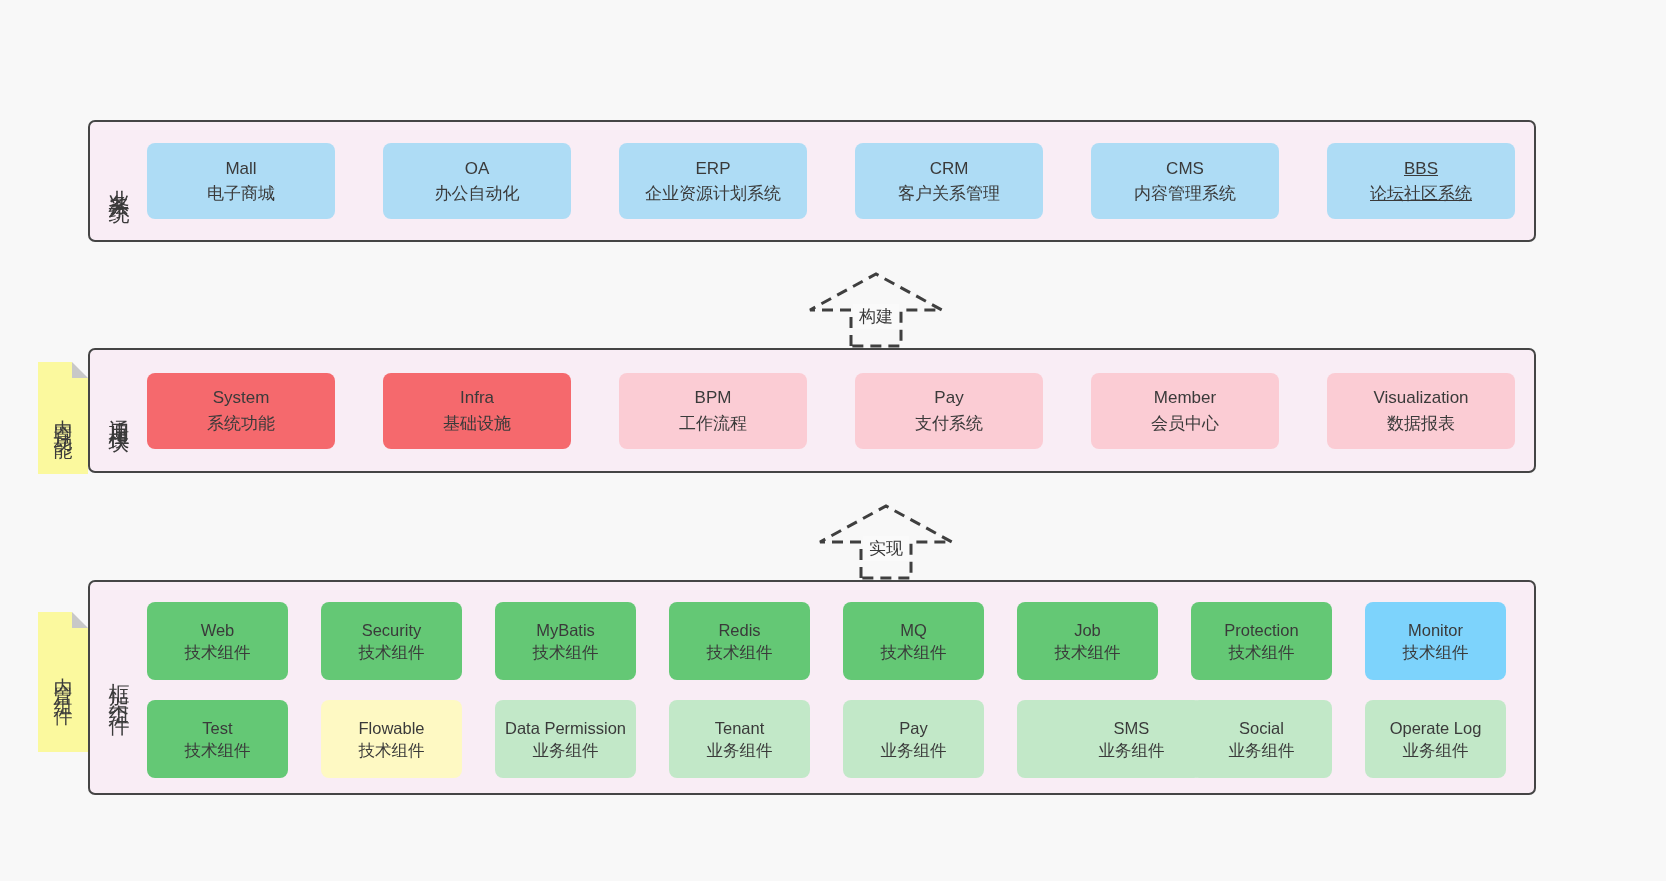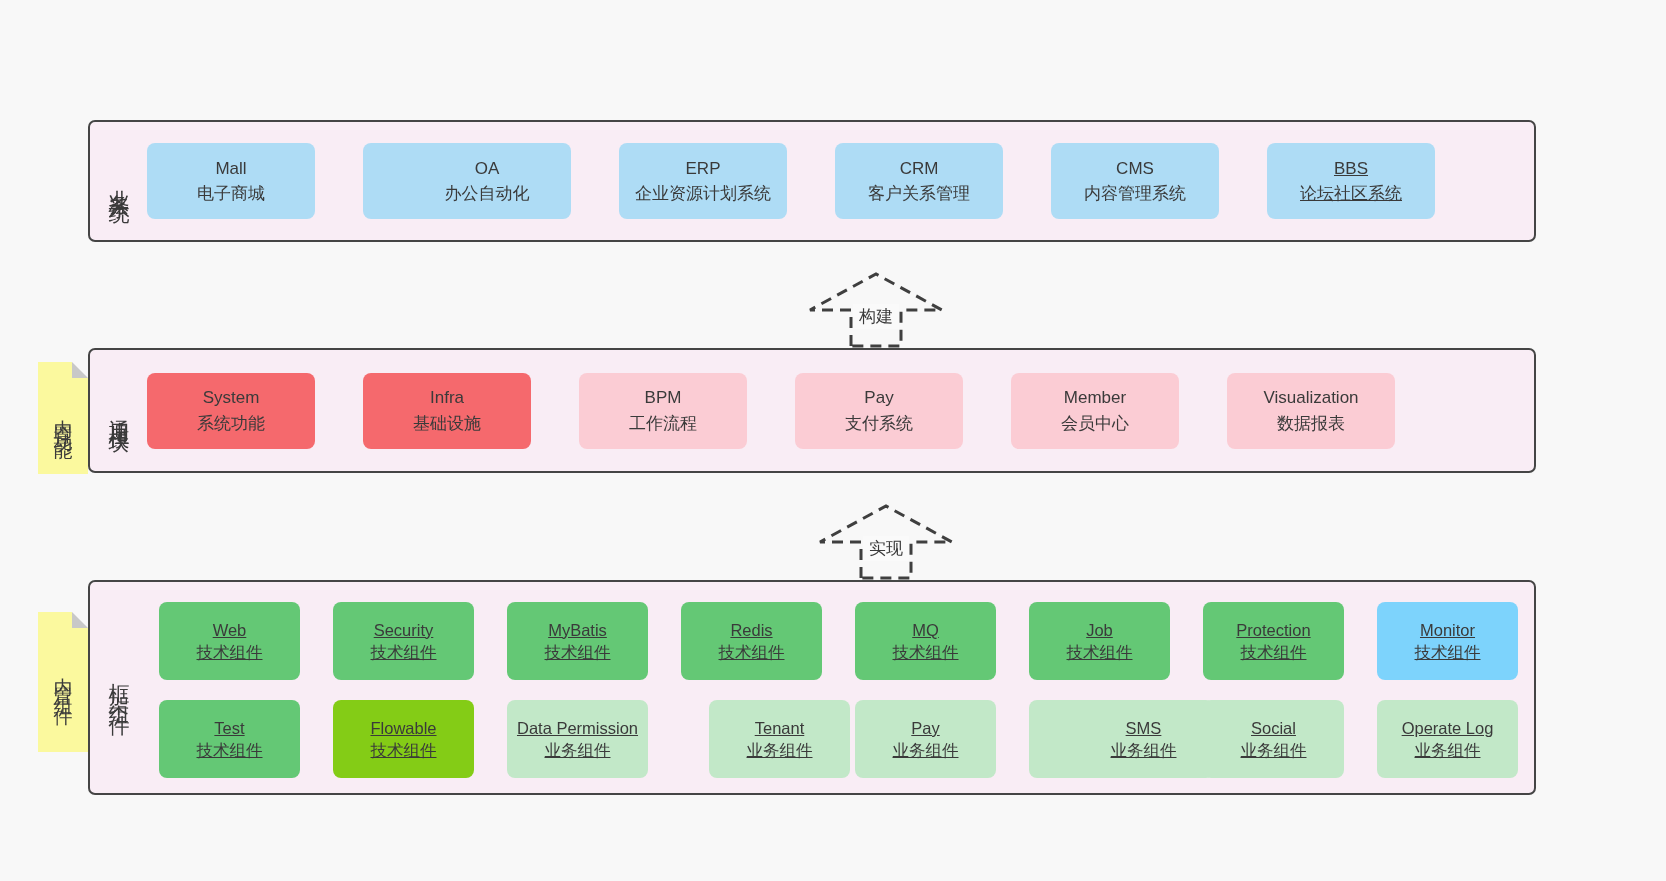--- a/index.html
+++ b/index.html
@@ -22,28 +22,28 @@
     writing-mode:vertical-rl; text-orientation:upright;
     font-size:21px; letter-spacing:4px; color:#3a3a3a;
   }
   #band-framework .band-label { letter-spacing:11px; }
 
   .box-row {
     position:absolute; left:57px; top:0; bottom:0;
     display:flex; align-items:center; gap:48px;
   }
   .box {
-    width:168px; height:76px; border-radius:8px;
+    width:188px; height:76px; border-radius:8px;
     display:flex; flex-direction:column; align-items:center; justify-content:center;
     text-align:center; font-size:17px; line-height:1.5; color:#3a3a3a;
   }
   .box-grid {
-    position:absolute; left:69px; top:20px;
+    position:absolute; left:57px; top:20px;
     display:grid; grid-template-columns:repeat(8,141px);
-    column-gap:33px; row-gap:20px;text-decoration:underline;
+    column-gap:33px; row-gap:20px;
   }
   .box-grid .box { width:141px; height:78px; font-size:16.5px; line-height:1.35; }
 
   .arrow { position:absolute; width:140px; height:78px; }
   .arrow-1 { left:806px; top:270px; }
   .arrow-2 { left:816px; top:502px; }
   .arrow svg { position:absolute; left:0; top:0; }
   .arrow-label {
     position:absolute; left:50%; top:34px; transform:translateX(-50%);
     background:#fafafa; padding:1px 6px; font-size:17px; white-space:nowrap;
@@ -69,21 +69,21 @@
 
 <div class="canvas">
 
   <section class="band" id="band-business">
     <div class="band-label">业务系统</div>
     <div class="box-row">
         <div class="box" style="background: rgb(174, 220, 245);">
           <div>Mall</div>
           <div>电子商城</div>
         </div>
-        <div class="box" style="background: rgb(174, 220, 245); padding-left: 40px;">
+        <div class="box" style="background: rgb(174, 220, 245);">
           <div>OA</div>
           <div>办公自动化</div>
         </div>
         <div class="box" style="background: rgb(174, 220, 245);">
           <div>ERP</div>
           <div>企业资源计划系统</div>
         </div>
         <div class="box" style="background: rgb(174, 220, 245);">
           <div>CRM</div>
           <div>客户关系管理</div>
@@ -177,29 +177,29 @@
           <div>技术组件</div>
         </div>
         <div class="box" style="background: #7dd3fc;">
           <div>Monitor</div>
           <div>技术组件</div>
         </div>
         <div class="box" style="background: rgb(100, 200, 117);">
           <div>Test</div>
           <div>技术组件</div>
         </div>
-        <div class="box" style="background: #84cc16;">
+        <div class="box" style="background: #fef9c3;">
           <div>Flowable</div>
           <div>技术组件</div>
         </div>
         <div class="box" style="background: rgb(194, 232, 200);">
           <div>Data Permission</div>
           <div>业务组件</div>
         </div>
-        <div class="box" style="background: rgb(194, 232, 200); margin-left: 28px;">
+        <div class="box" style="background: rgb(194, 232, 200);">
           <div>Tenant</div>
           <div>业务组件</div>
         </div>
         <div class="box" style="background: rgb(194, 232, 200);">
           <div>Pay</div>
           <div>业务组件</div>
         </div>
         <div class="box" style="background: rgb(194, 232, 200); padding-left: 44px;">
           <div>SMS</div>
           <div>业务组件</div>

